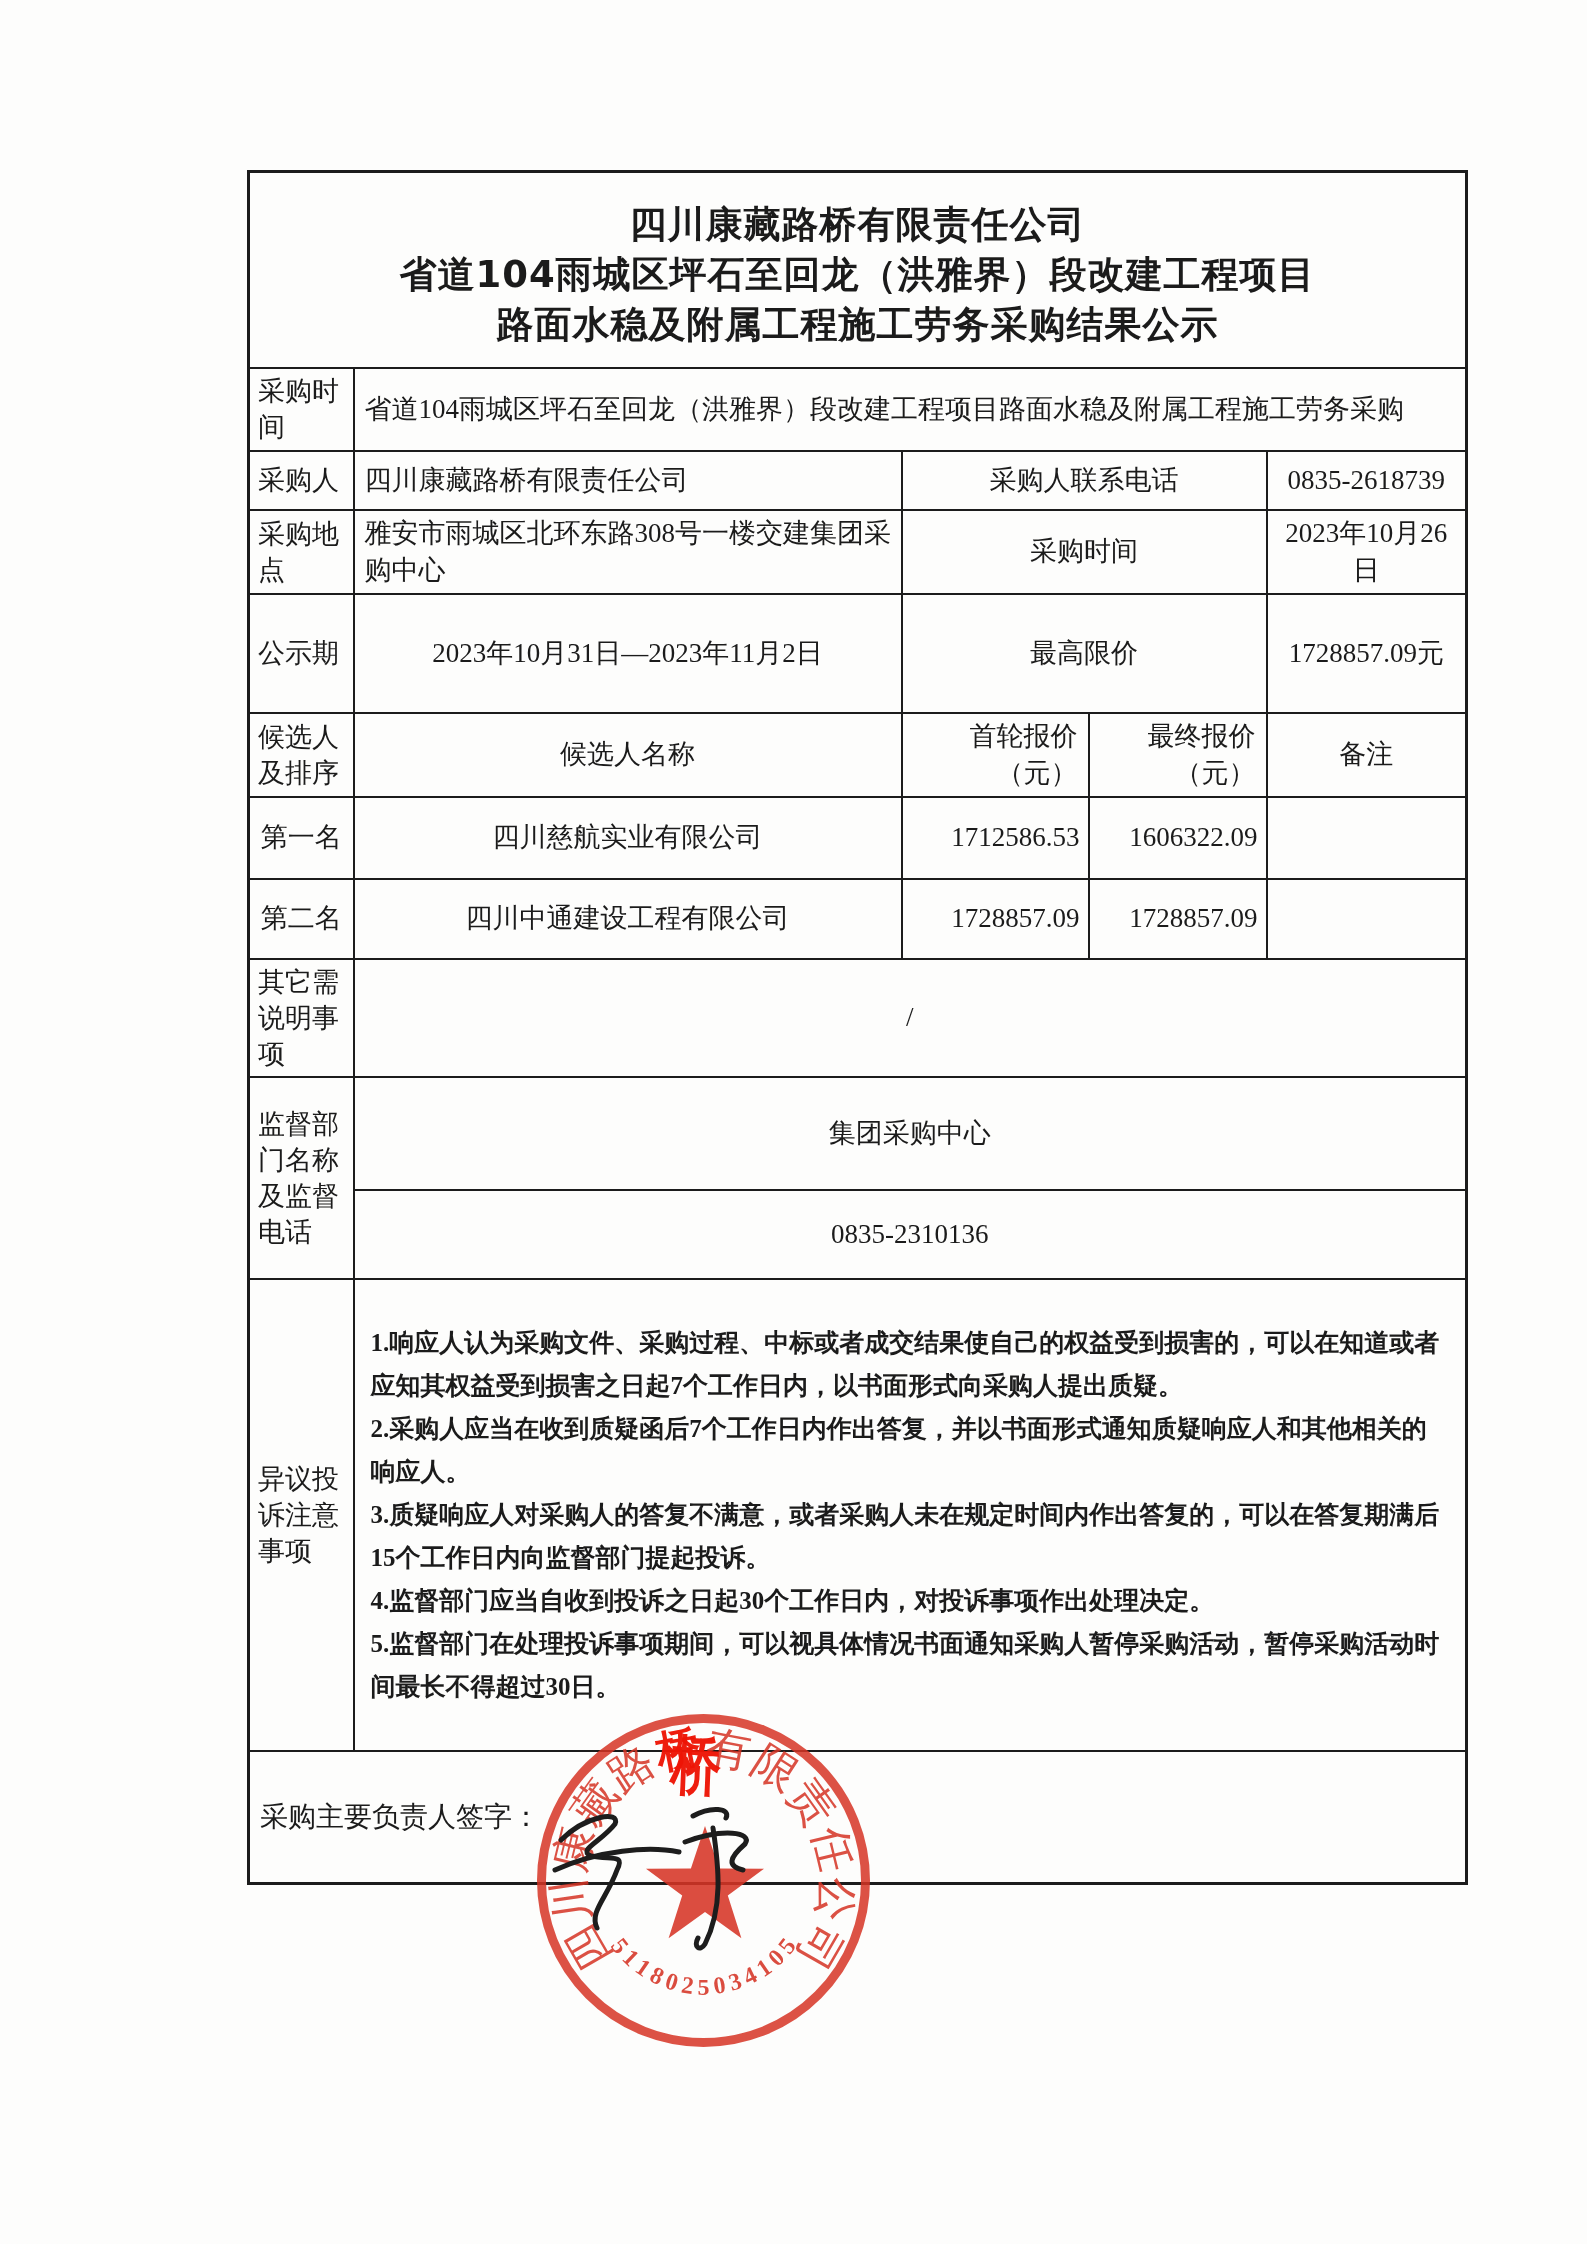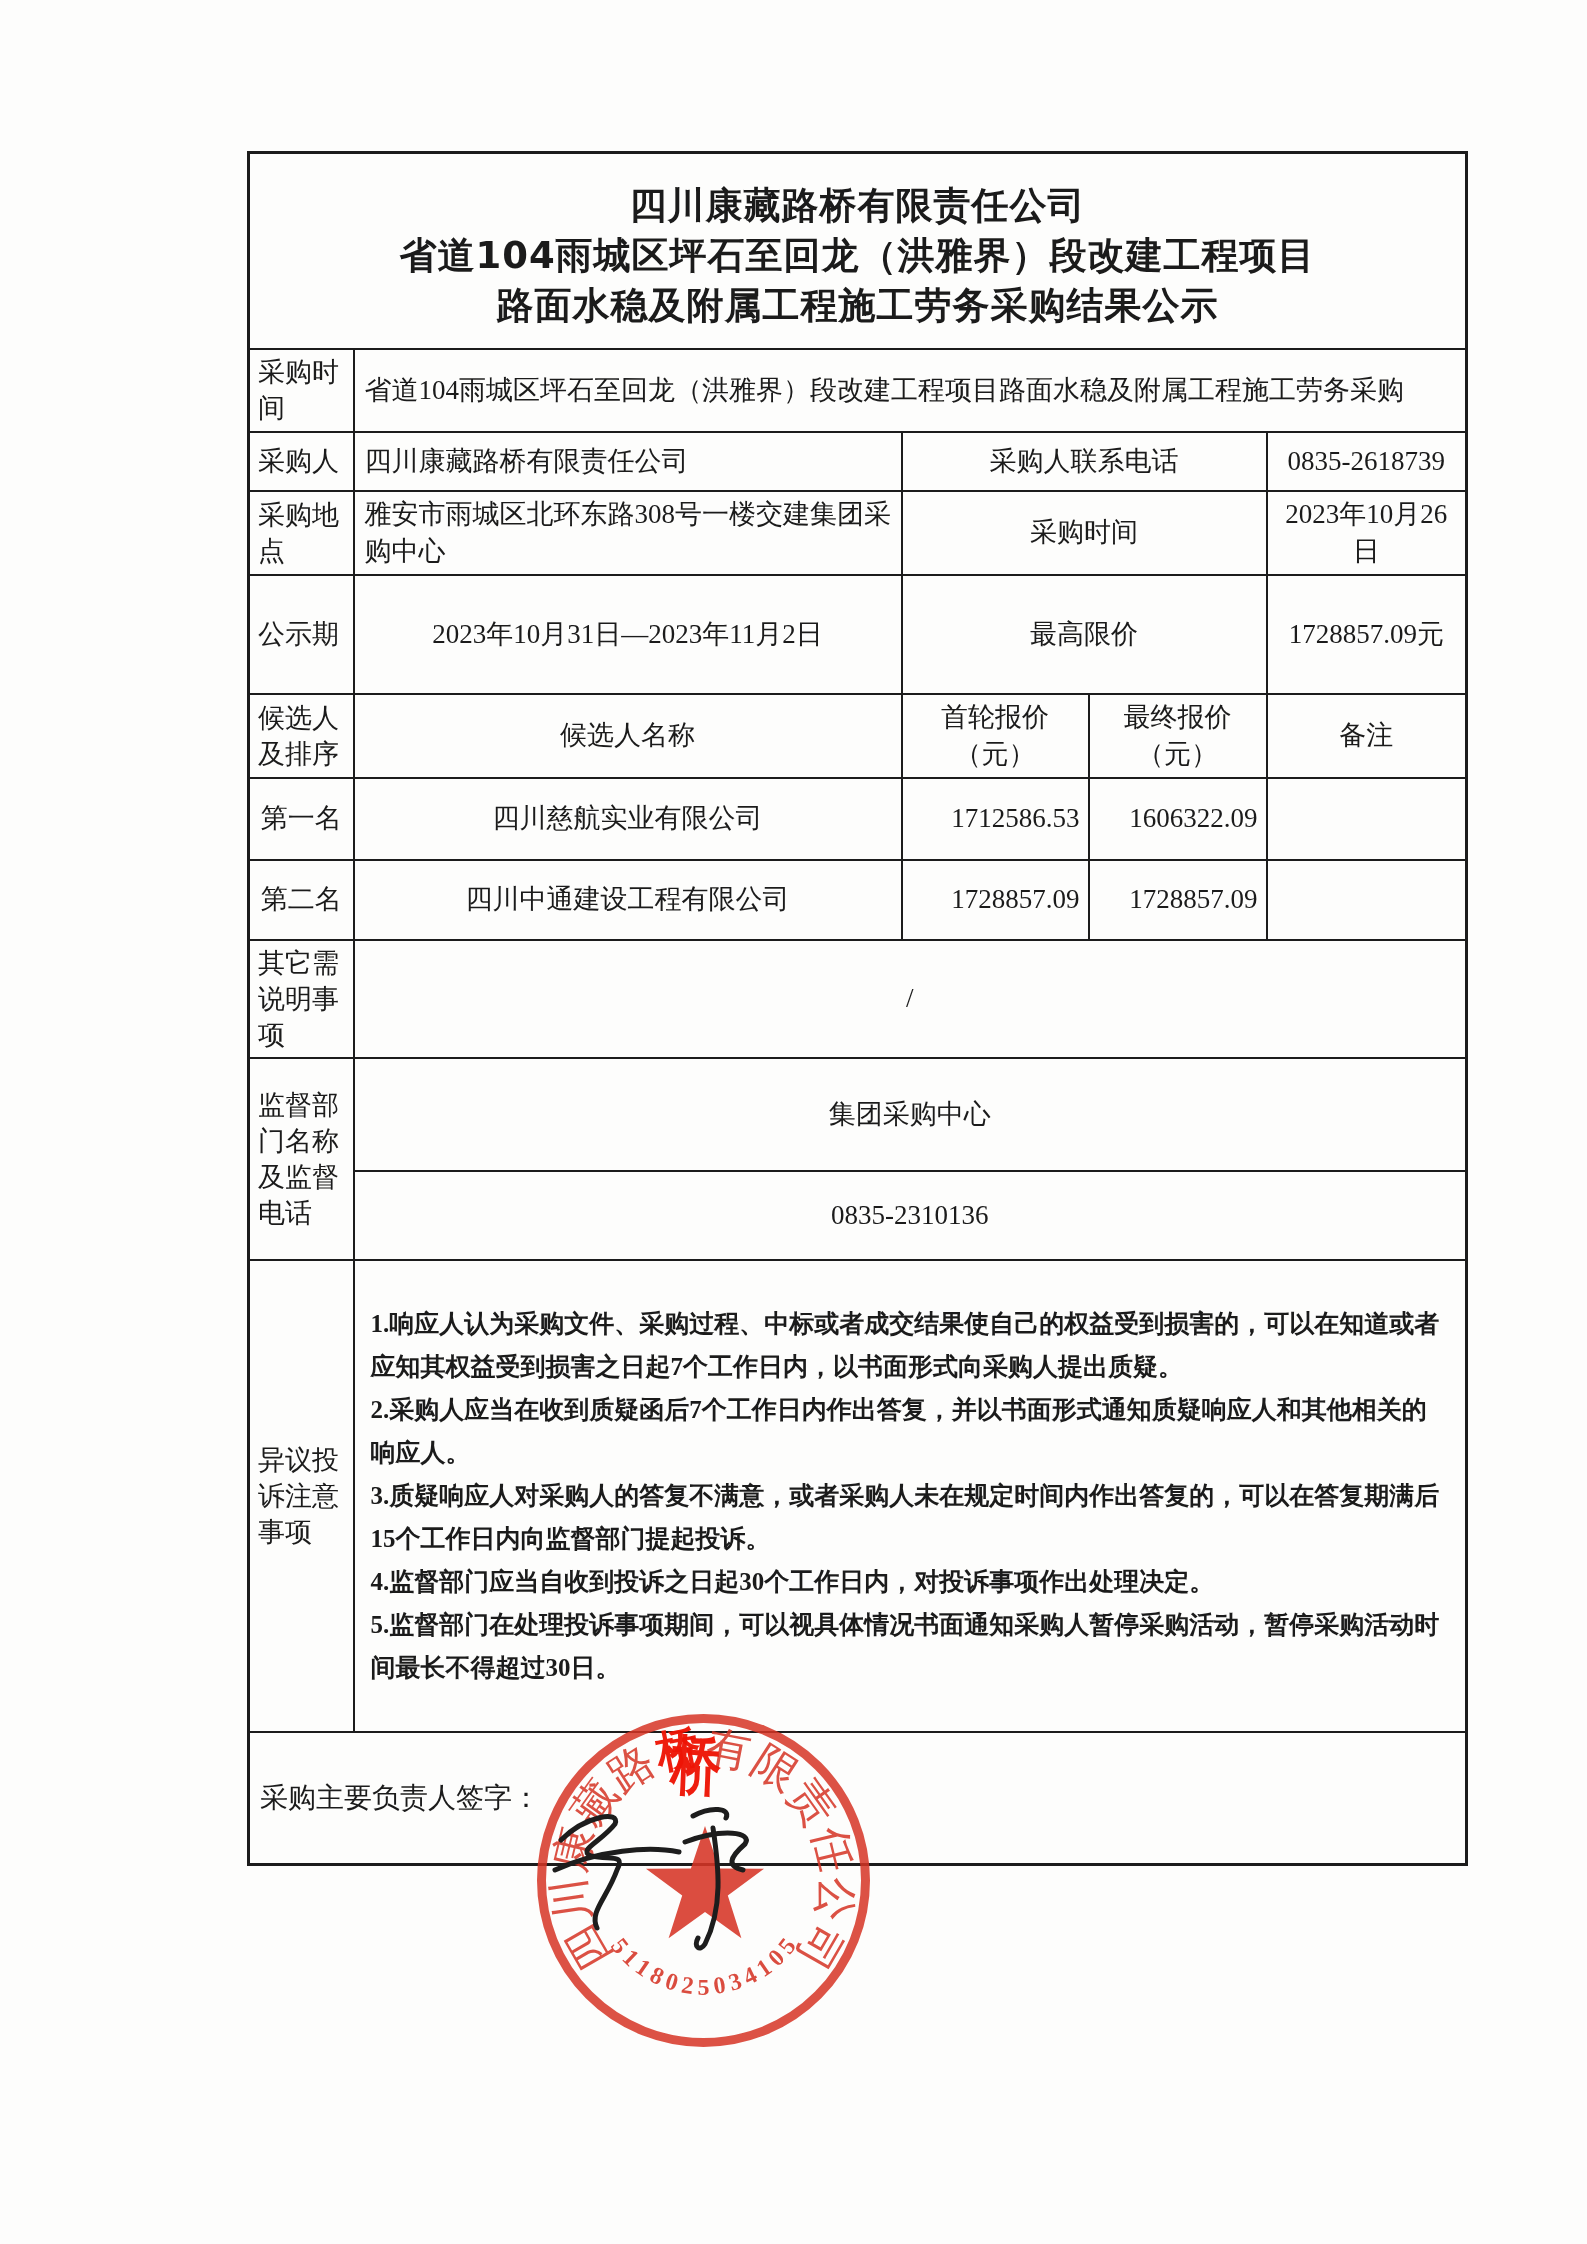--- a/index.html
+++ b/index.html
@@ -2,37 +2,37 @@
 <html><head>
 <meta charset="utf-8">
 <style>
   html,body{margin:0;padding:0;}
   body{
     width:1587px;height:2244px;position:relative;
     background:#fdfdfc;color:#1b1b1b;
     font-family:"Liberation Serif","DejaVu Serif",serif;
   }
   table.doc{
-    position:absolute;left:247px;top:151px;width:1218px;
+    position:absolute;left:247px;top:170px;width:1218px;
     border-collapse:collapse;table-layout:fixed;
     border:3px solid #1c1c1c;
   }
   td{
     border:2px solid #1c1c1c;vertical-align:middle;
     font-size:27px;line-height:37px;padding:4px 10px;overflow:hidden;
   }
   .title-cell{text-align:center;padding:10px 0 0 0;}
   .title-line{
     font-family:"DejaVu Sans","Liberation Sans",sans-serif;
     font-weight:bold;font-size:37px;line-height:50px;letter-spacing:1px;
   }
   .lbl{text-align:left;padding:4px 8px;line-height:36px;}
   .c{text-align:center;}
   .r{text-align:right;padding-right:8px;}
-  .prewrap{white-space:pre-line;}
+  .prewrap{white-space:pre-line;text-align:right;}
   .addr{padding:4px 2px 4px 10px;}
   .notice-cell{padding:14px 16px;}
   .notice-item{font-size:25px;line-height:43px;text-align:left;font-weight:bold;}
   .sig-cell{font-size:28px;}
   
   .h-title{height:196px;}.h-r2{height:83px;}.h-r3{height:59px;}
   .h-r4{height:75px;}.h-r5{height:119px;}.h-r6{height:80px;}
   .h-r7{height:82px;}.h-r8{height:80px;margin-top:23px;}.h-r9{height:97px;margin-left:35px;}
   .h-r10{height:113px;}.h-r11{height:89px;}.h-r12{height:472px;}
   .h-r13{height:133px;}

